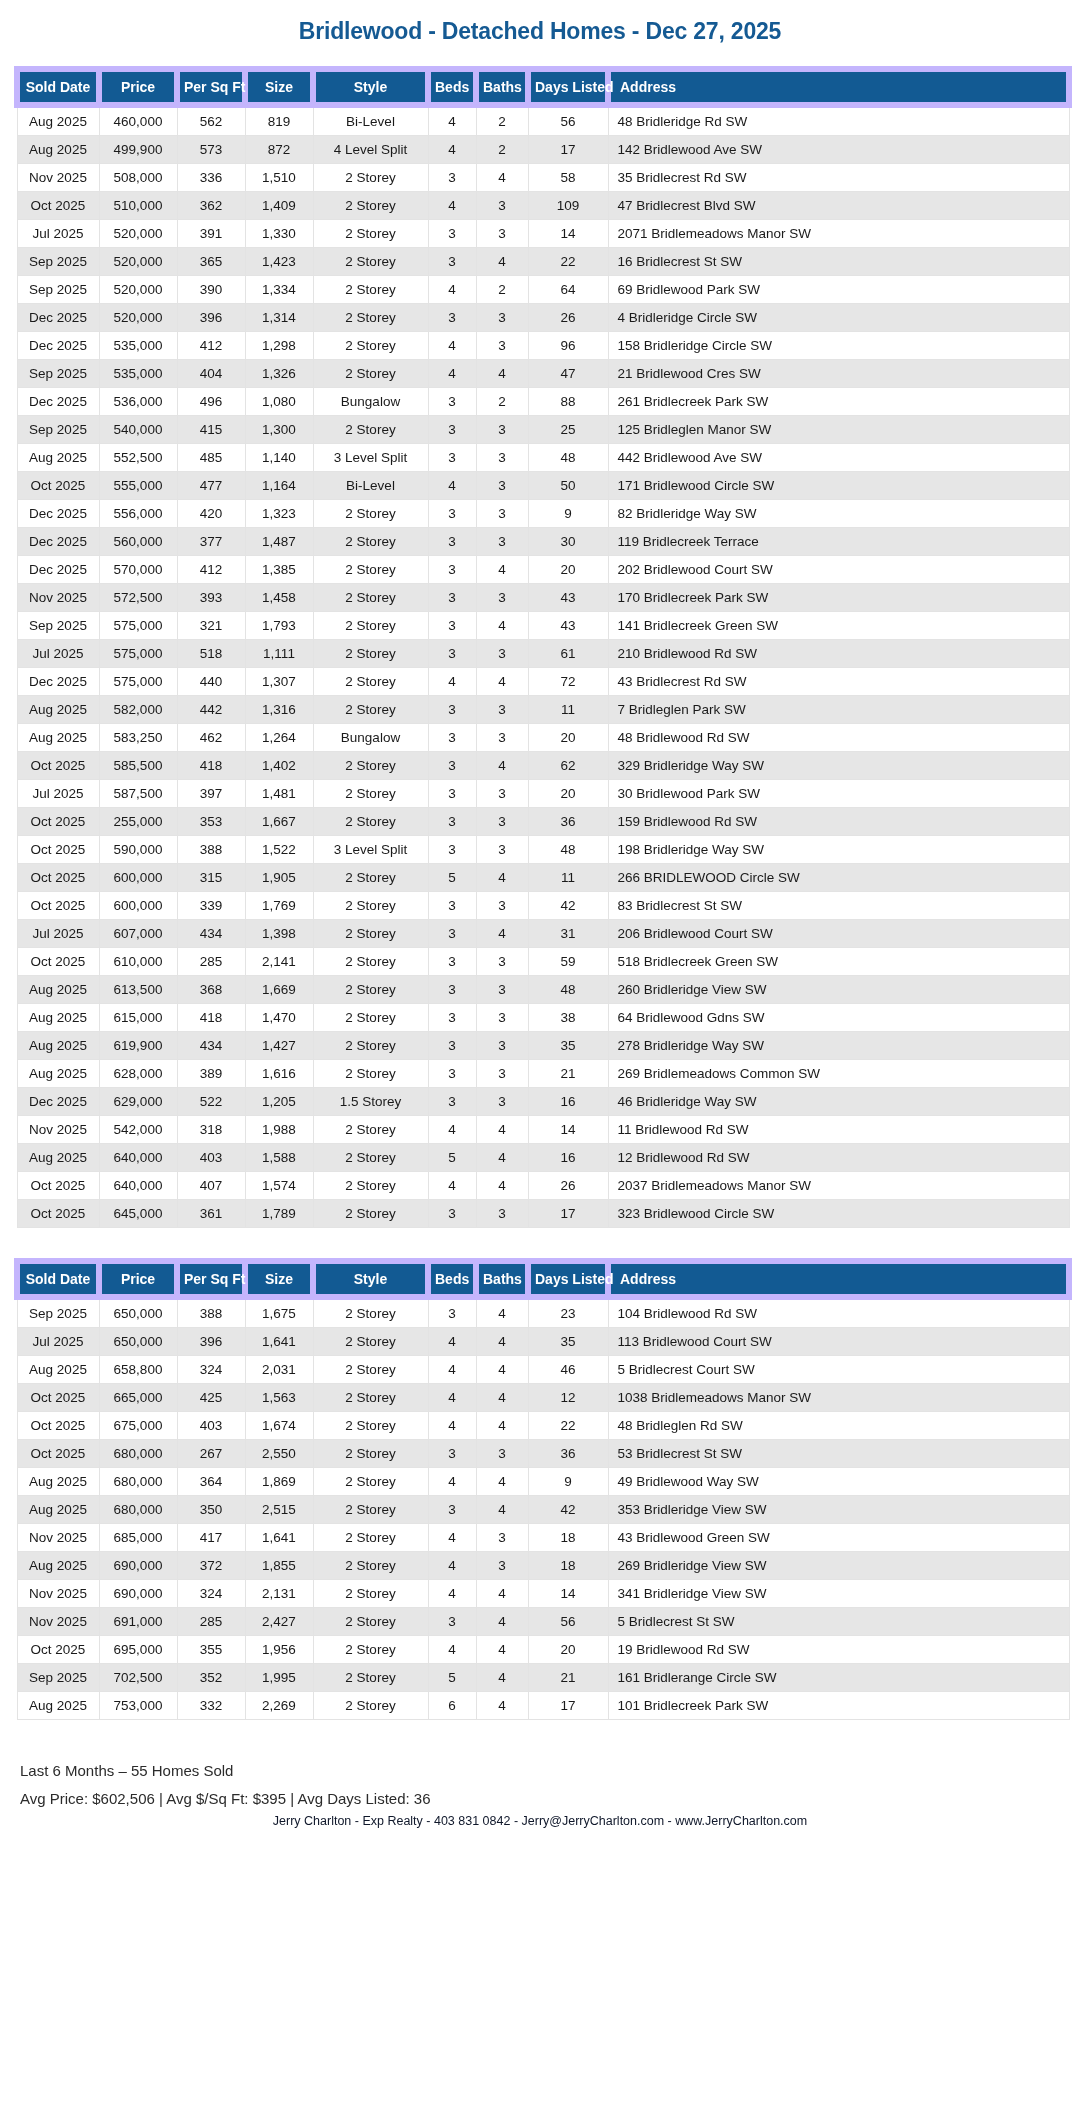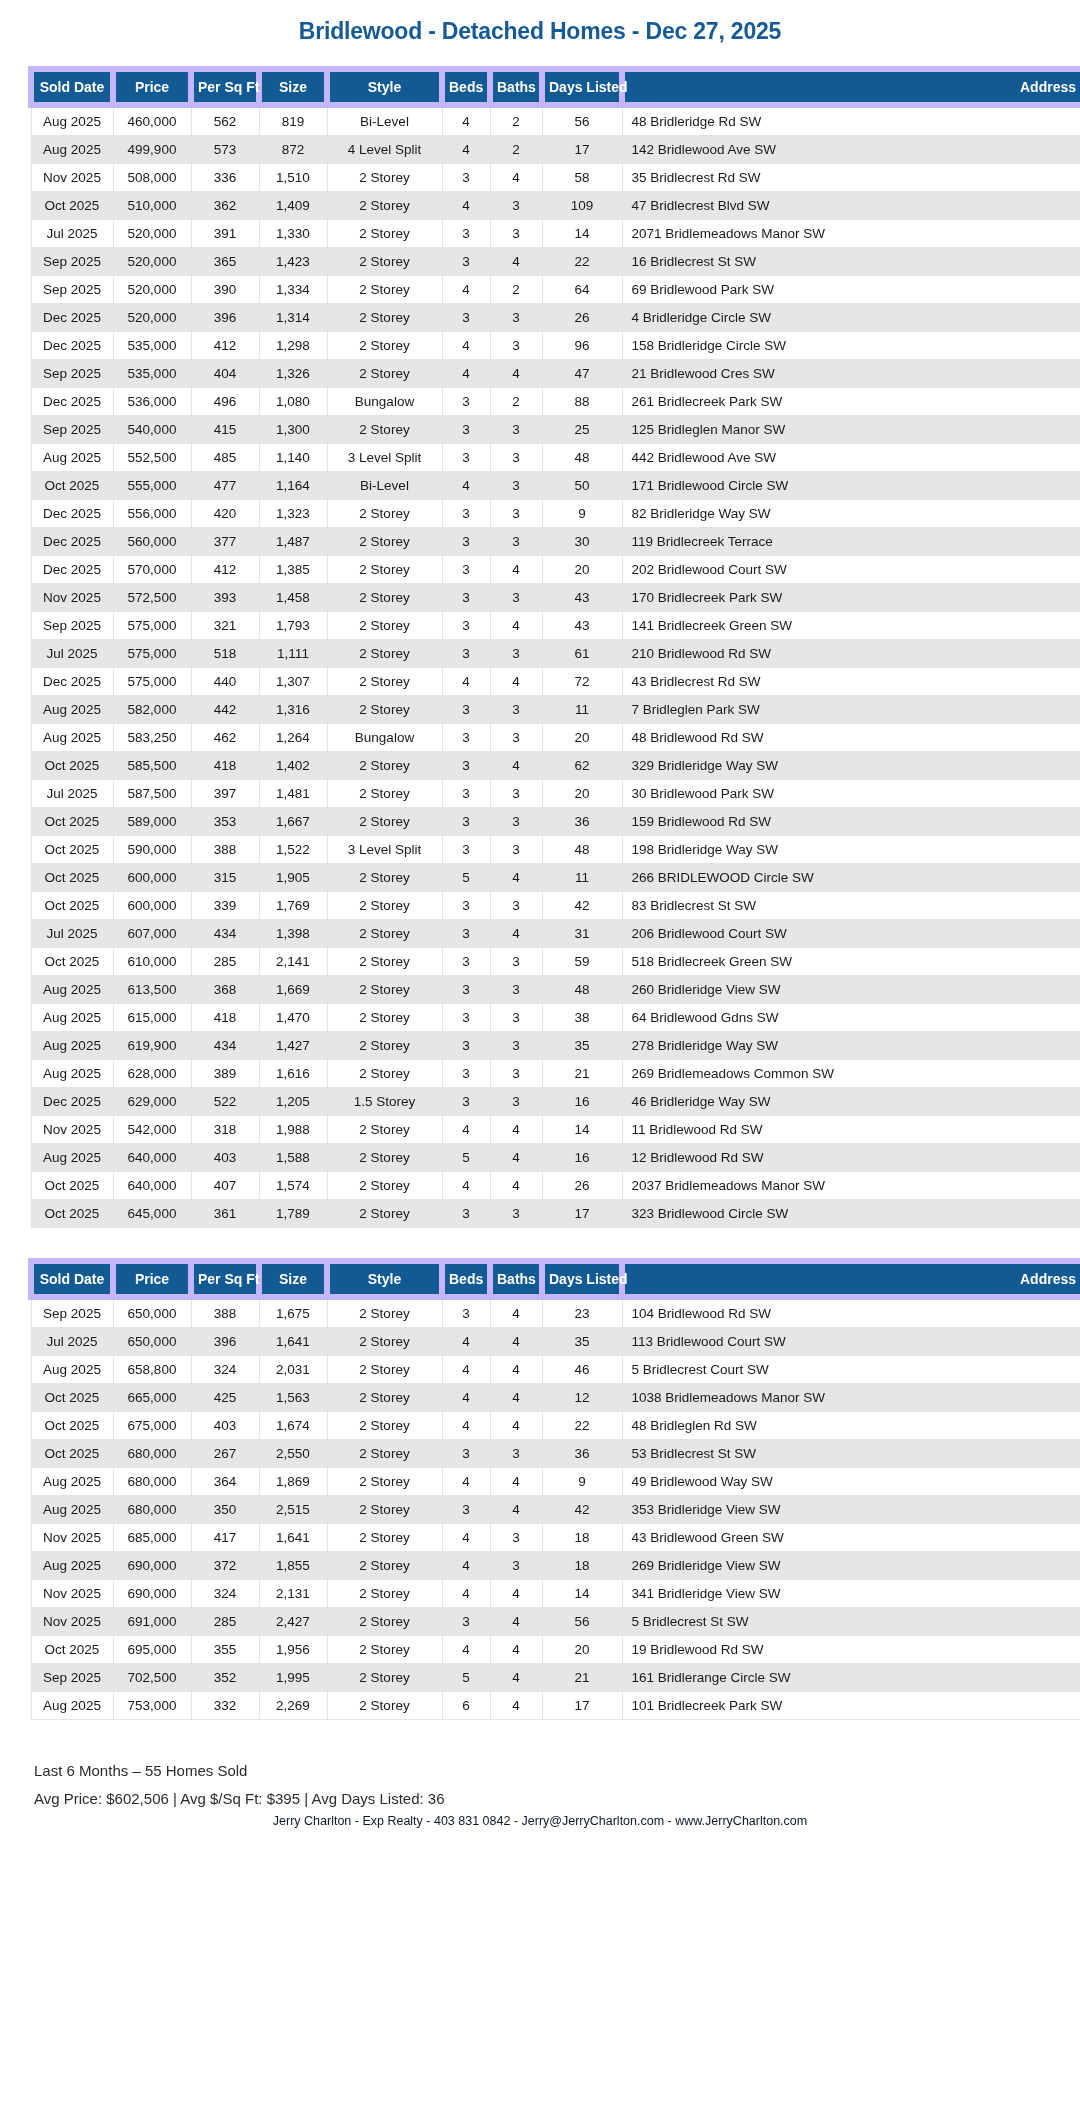--- a/index.html
+++ b/index.html
@@ -12,21 +12,21 @@
     height: 2120px;
     font-family: "Liberation Sans", sans-serif;
     color: #1a1a1a;
     -webkit-font-smoothing: antialiased;
   }
   .page {
     position: relative;
     width: 1080px;
     height: 2120px;
     box-sizing: border-box;
-    padding: 0 28px;
+    padding: 0 14px;
   }
   .report-title {
     text-align: center;
     color: #155a93;
     font-size: 23px;
     font-weight: bold;
     letter-spacing: -0.2px;
     padding-top: 18px;
     padding-bottom: 20px;
     line-height: 1.2;
@@ -41,21 +41,21 @@
     background: #125a93;
     color: #ffffff;
     font-weight: bold;
     font-size: 14px;
     padding: 7px 4px;
     border: 6px solid #c4b5fd;
     text-align: center;
     white-space: nowrap;
   }
   table.listings thead th.col-address {
-    text-align: right;
+    text-align: left;
     padding-left: 9px;
   }
   table.listings tbody td {
     border: 1px solid #e3e3e3;
     padding: 6px 4px;
     text-align: center;
     color: #1a1a1a;
     white-space: nowrap;
     overflow: hidden;
     text-overflow: ellipsis;
@@ -399,21 +399,21 @@
           <td>397</td>
           <td>1,481</td>
           <td>2 Storey</td>
           <td>3</td>
           <td>3</td>
           <td>20</td>
           <td class="col-address">30 Bridlewood Park SW</td>
         </tr>
         <tr class="even">
           <td>Oct 2025</td>
-          <td>589,000</td>
+          <td>255,000</td>
           <td>353</td>
           <td>1,667</td>
           <td>2 Storey</td>
           <td>3</td>
           <td>3</td>
           <td>36</td>
           <td class="col-address">159 Bridlewood Rd SW</td>
         </tr>
         <tr class="odd">
           <td>Oct 2025</td>

